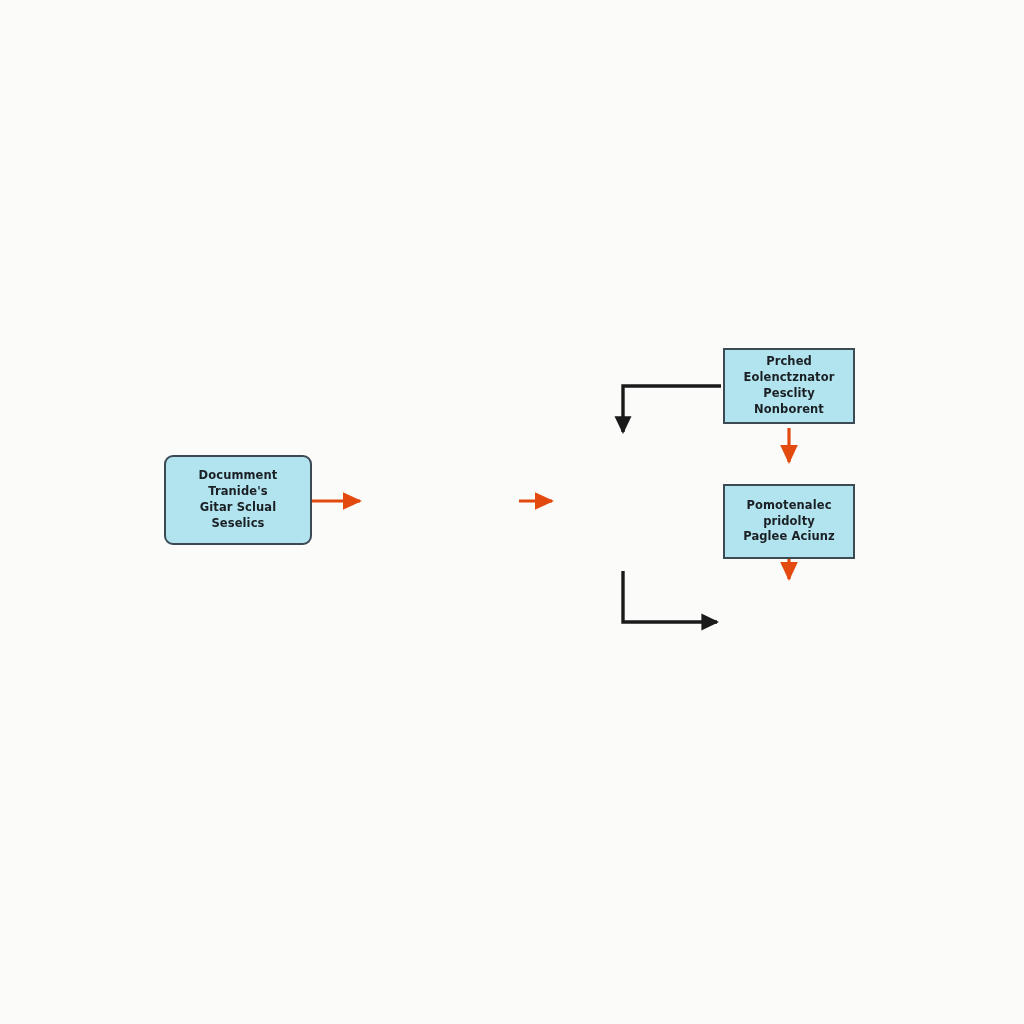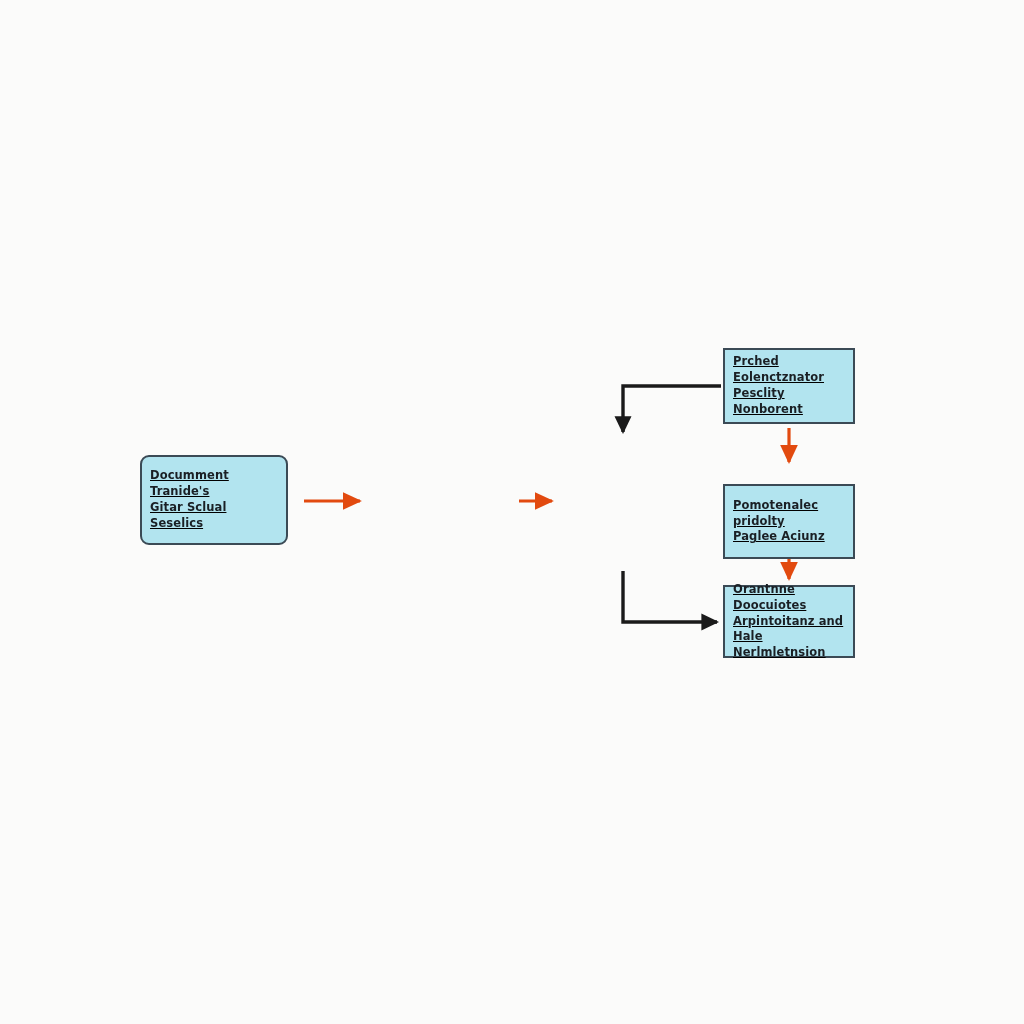--- a/index.html
+++ b/index.html
@@ -31,35 +31,35 @@
     pointer-events: none;
   }
   .node {
     position: absolute;
     box-sizing: border-box;
     background: #b2e4ef;
     border: 2px solid #3b4a55;
     display: flex;
     align-items: center;
     justify-content: center;
-    text-decoration: underline;
+    text-align: center;
   }
   .node-label {
     font-family: "DejaVu Sans", sans-serif;
     font-weight: bold;
     font-size: 11.5px;
     line-height: 1.38;
     color: #1a1f24;
     letter-spacing: 0.1px;
     white-space: pre-line;
     padding: 0 8px;
   }
   
   #node-start {
-    left: 140px;  top: 455px;  width: 148px; height: 90px;
+    left: 164px;  top: 455px;  width: 148px; height: 90px;
     border-radius: 9px;
   }
   #node-process {
     left: 367px;  top: 457px;  width: 148px; height: 88px;
   }
   #node-decision {
     left: 558px;  top: 437px;  width: 130px; height: 130px;
     background: transparent;
     border: none;
   }
@@ -121,19 +121,14 @@
   <div class="node" id="node-verify">
     <span class="node-label">Prched Eolenctznator
 Pesclity Nonborent</span>
   </div>
 
   <div class="node" id="node-priority">
     <span class="node-label">Pomotenalec pridolty
 Paglee Aciunz</span>
   </div>
 
-  <div class="node" id="node-archive">
-    <span class="node-label">Orantnne Doocuiotes
-Arpintoitanz and Hale
-Nerlmletnsion</span>
-  </div>
 
 </div>
 
 </body></html>

